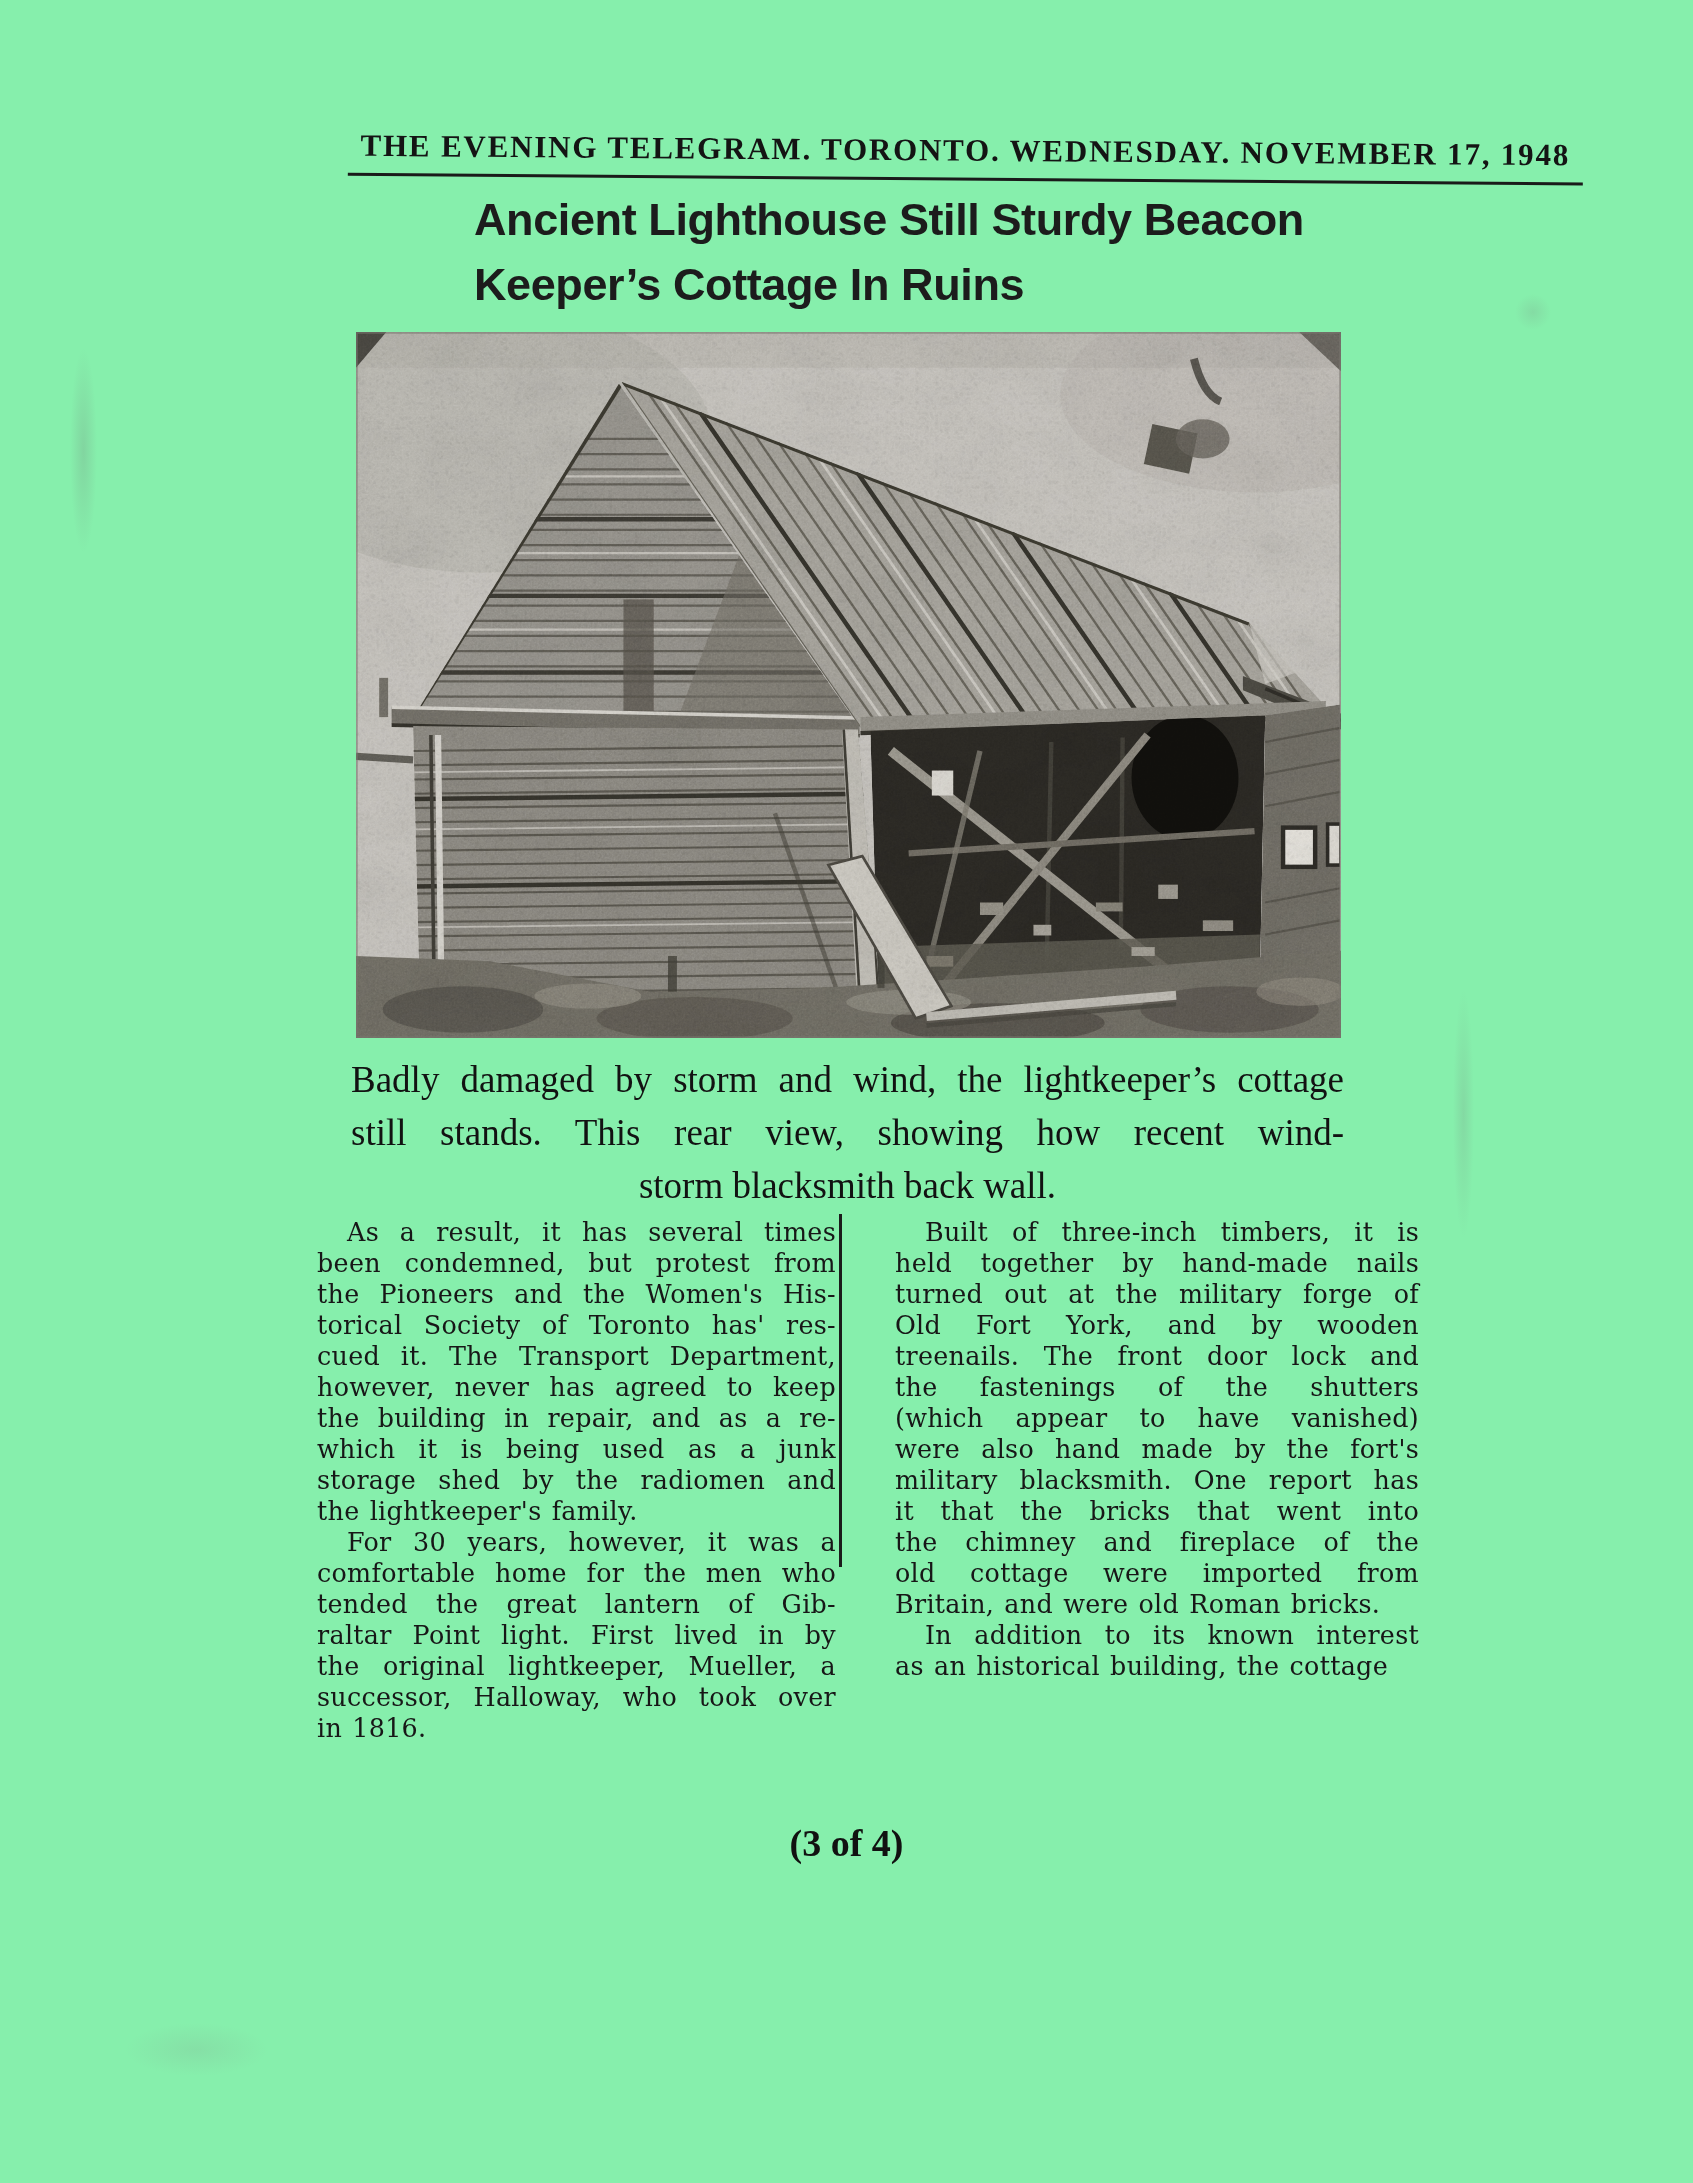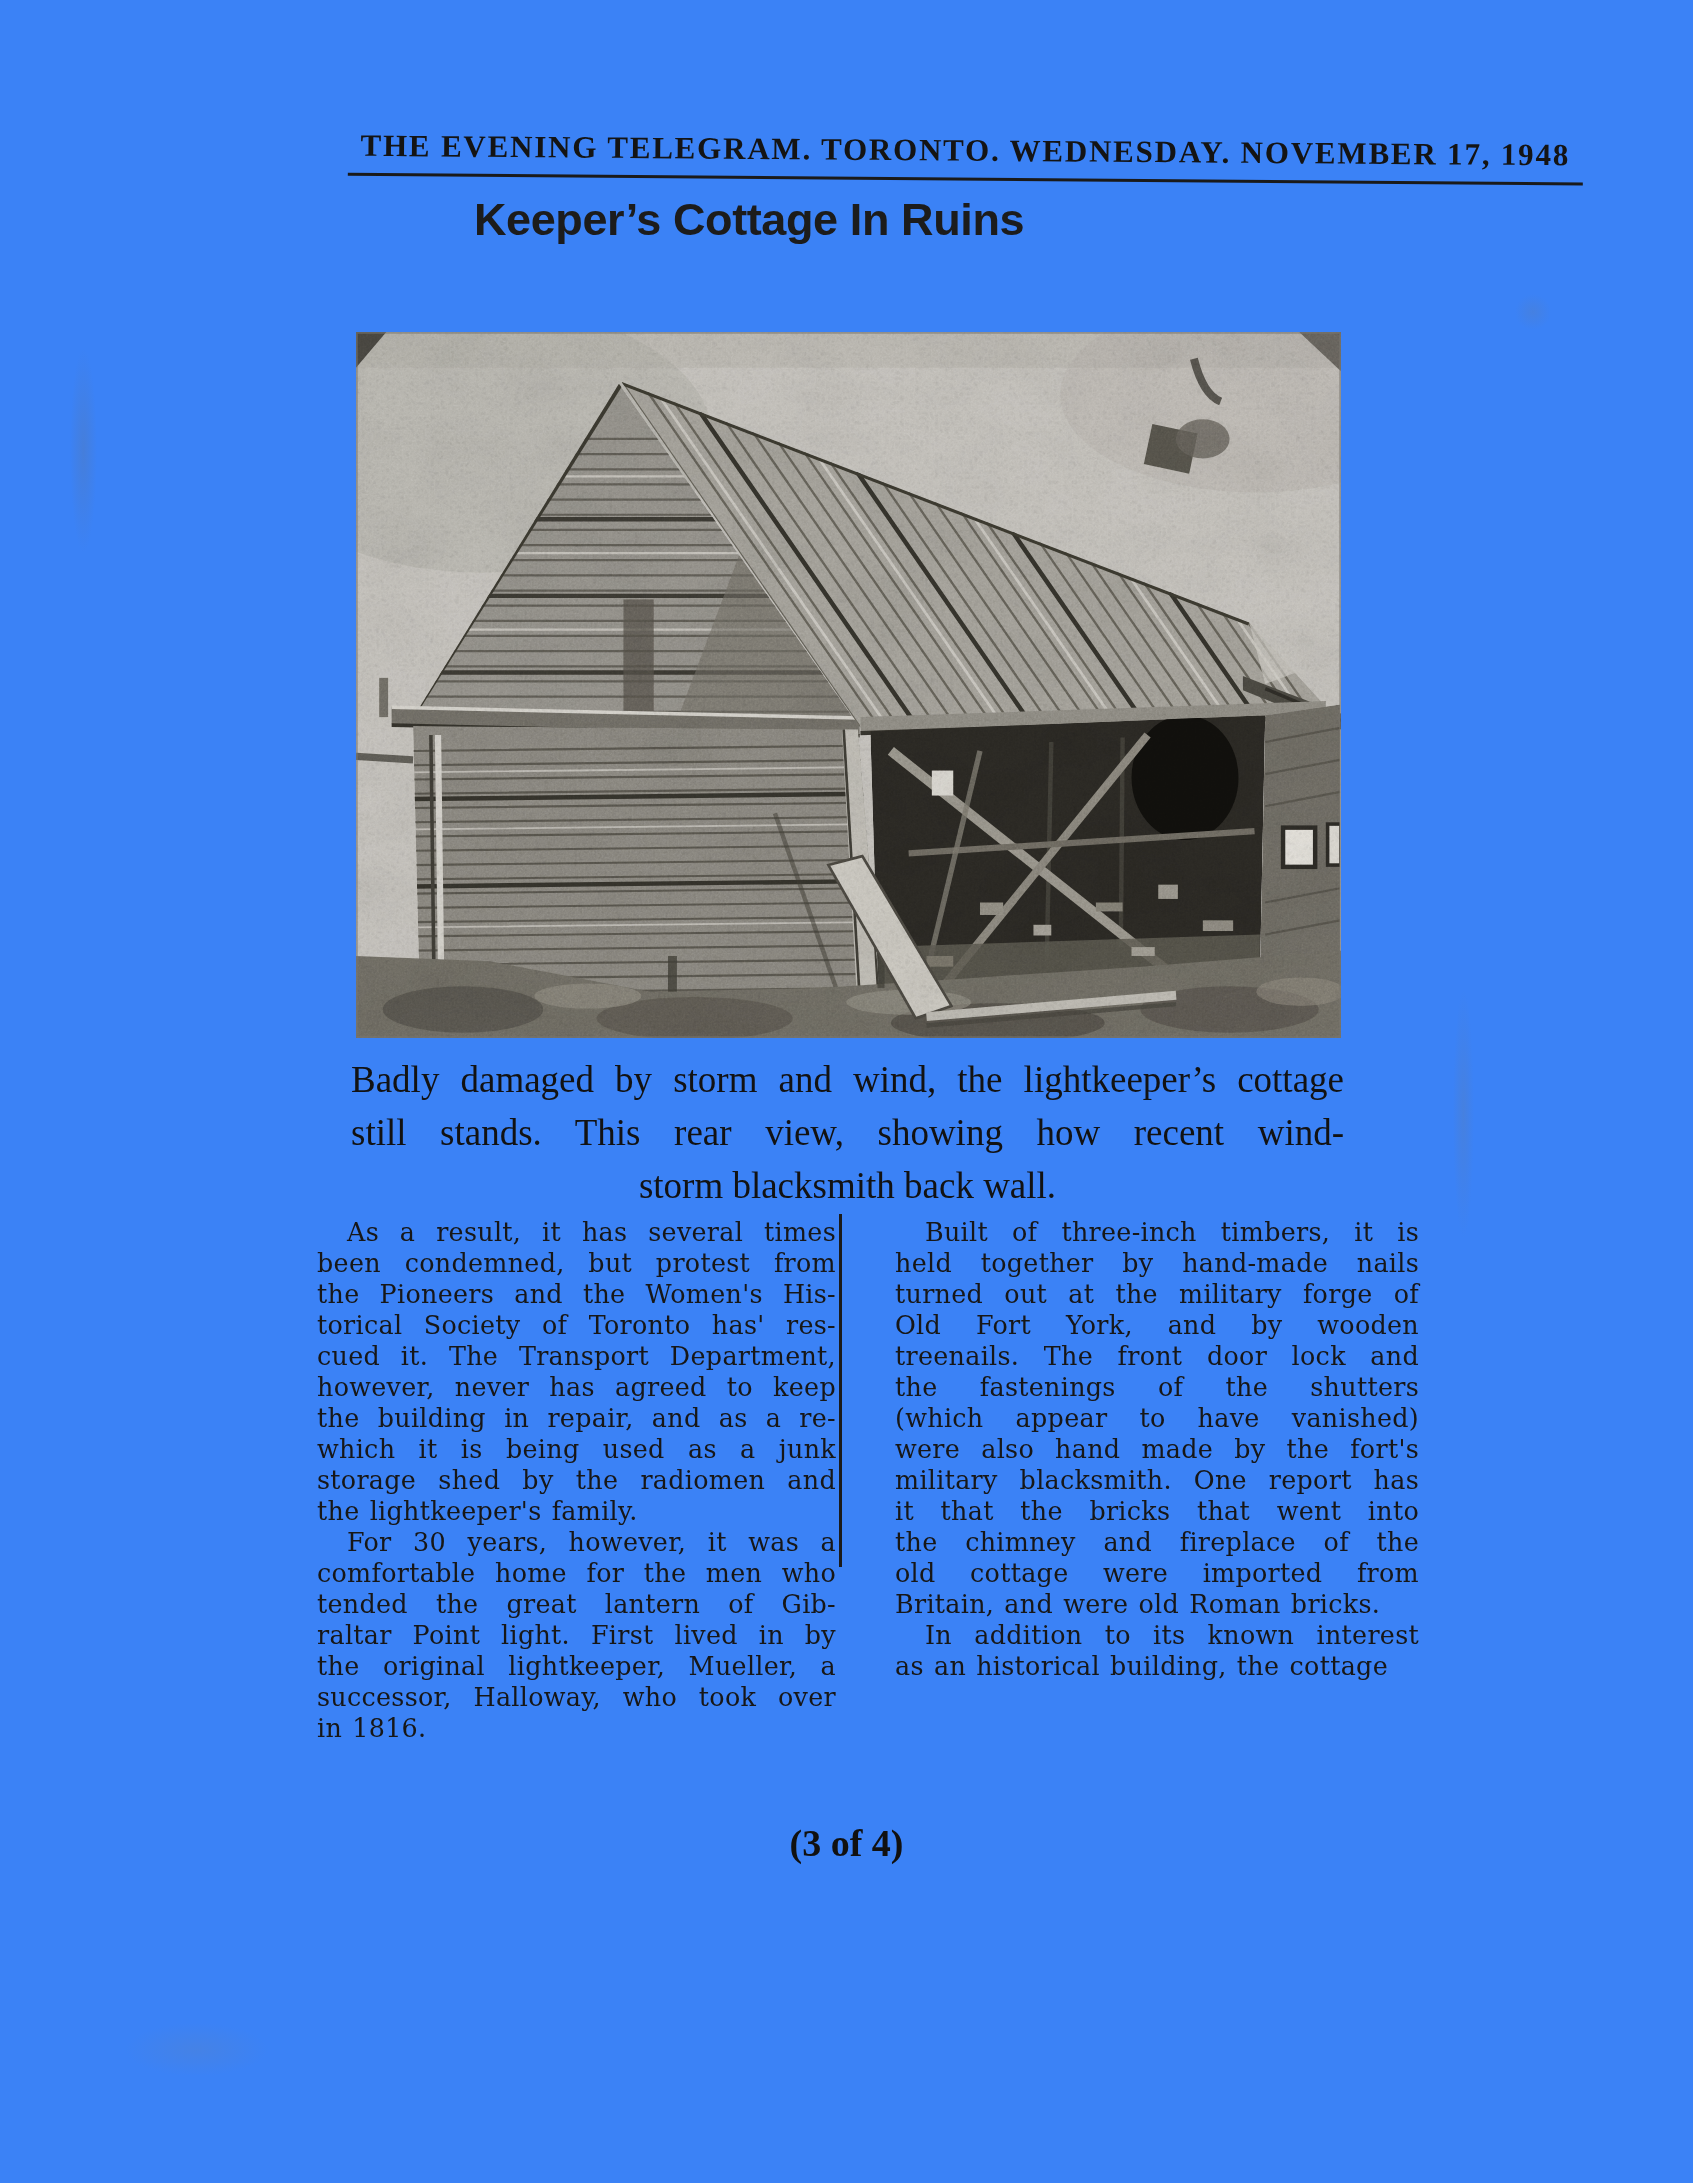--- a/index.html
+++ b/index.html
@@ -1,16 +1,16 @@
 <!DOCTYPE html>
 <html style="font-size:14.3px"><head>
 <meta charset="utf-8">
 <style>
   html,body{margin:0;padding:0;background:#ffffff;}
-  .page{position:relative;width:1693px;height:2183px;background:#3b82f6;
+  .page{position:relative;width:1693px;height:2183px;background:#86efac;
         font-family:"DejaVu Serif",serif;color:#161616;overflow:hidden;}
 
   
   .masthead{position:absolute;left:348px;top:132px;width:1078px;text-align:center;
             transform:rotate(0.45deg);}
   .masthead-text{display:inline-block;font-family:"Liberation Serif",serif;font-weight:bold;
             font-size:31px;letter-spacing:1.8px;white-space:nowrap;color:#141414;
             border-bottom:3.6px solid #1a1a1a;padding:0 12.5px 9px 12.5px;}
 
   
@@ -63,20 +63,21 @@
   <div class="smudge smudge-1"></div>
   <div class="smudge smudge-2"></div>
   <div class="smudge smudge-3"></div>
   <div class="smudge smudge-4"></div>
 
   <div class="masthead">
     <span class="masthead-text">THE EVENING TELEGRAM. TORONTO. WEDNESDAY. NOVEMBER 17, 1948</span>
   </div>
 
   <div class="headline">
+    <div class="headline-line">Ancient Lighthouse Still Sturdy Beacon</div>
     <div class="headline-line">Keeper’s Cottage In Ruins</div>
   </div>
 
   <div class="photo">
     <svg viewBox="0 0 1105 792" width="985" height="706">
       <defs>
         <clipPath id="cpGable">
             <polygon points="295,58 560,436 62,436"></polygon>
           </clipPath>
         <clipPath id="cpRoof">

